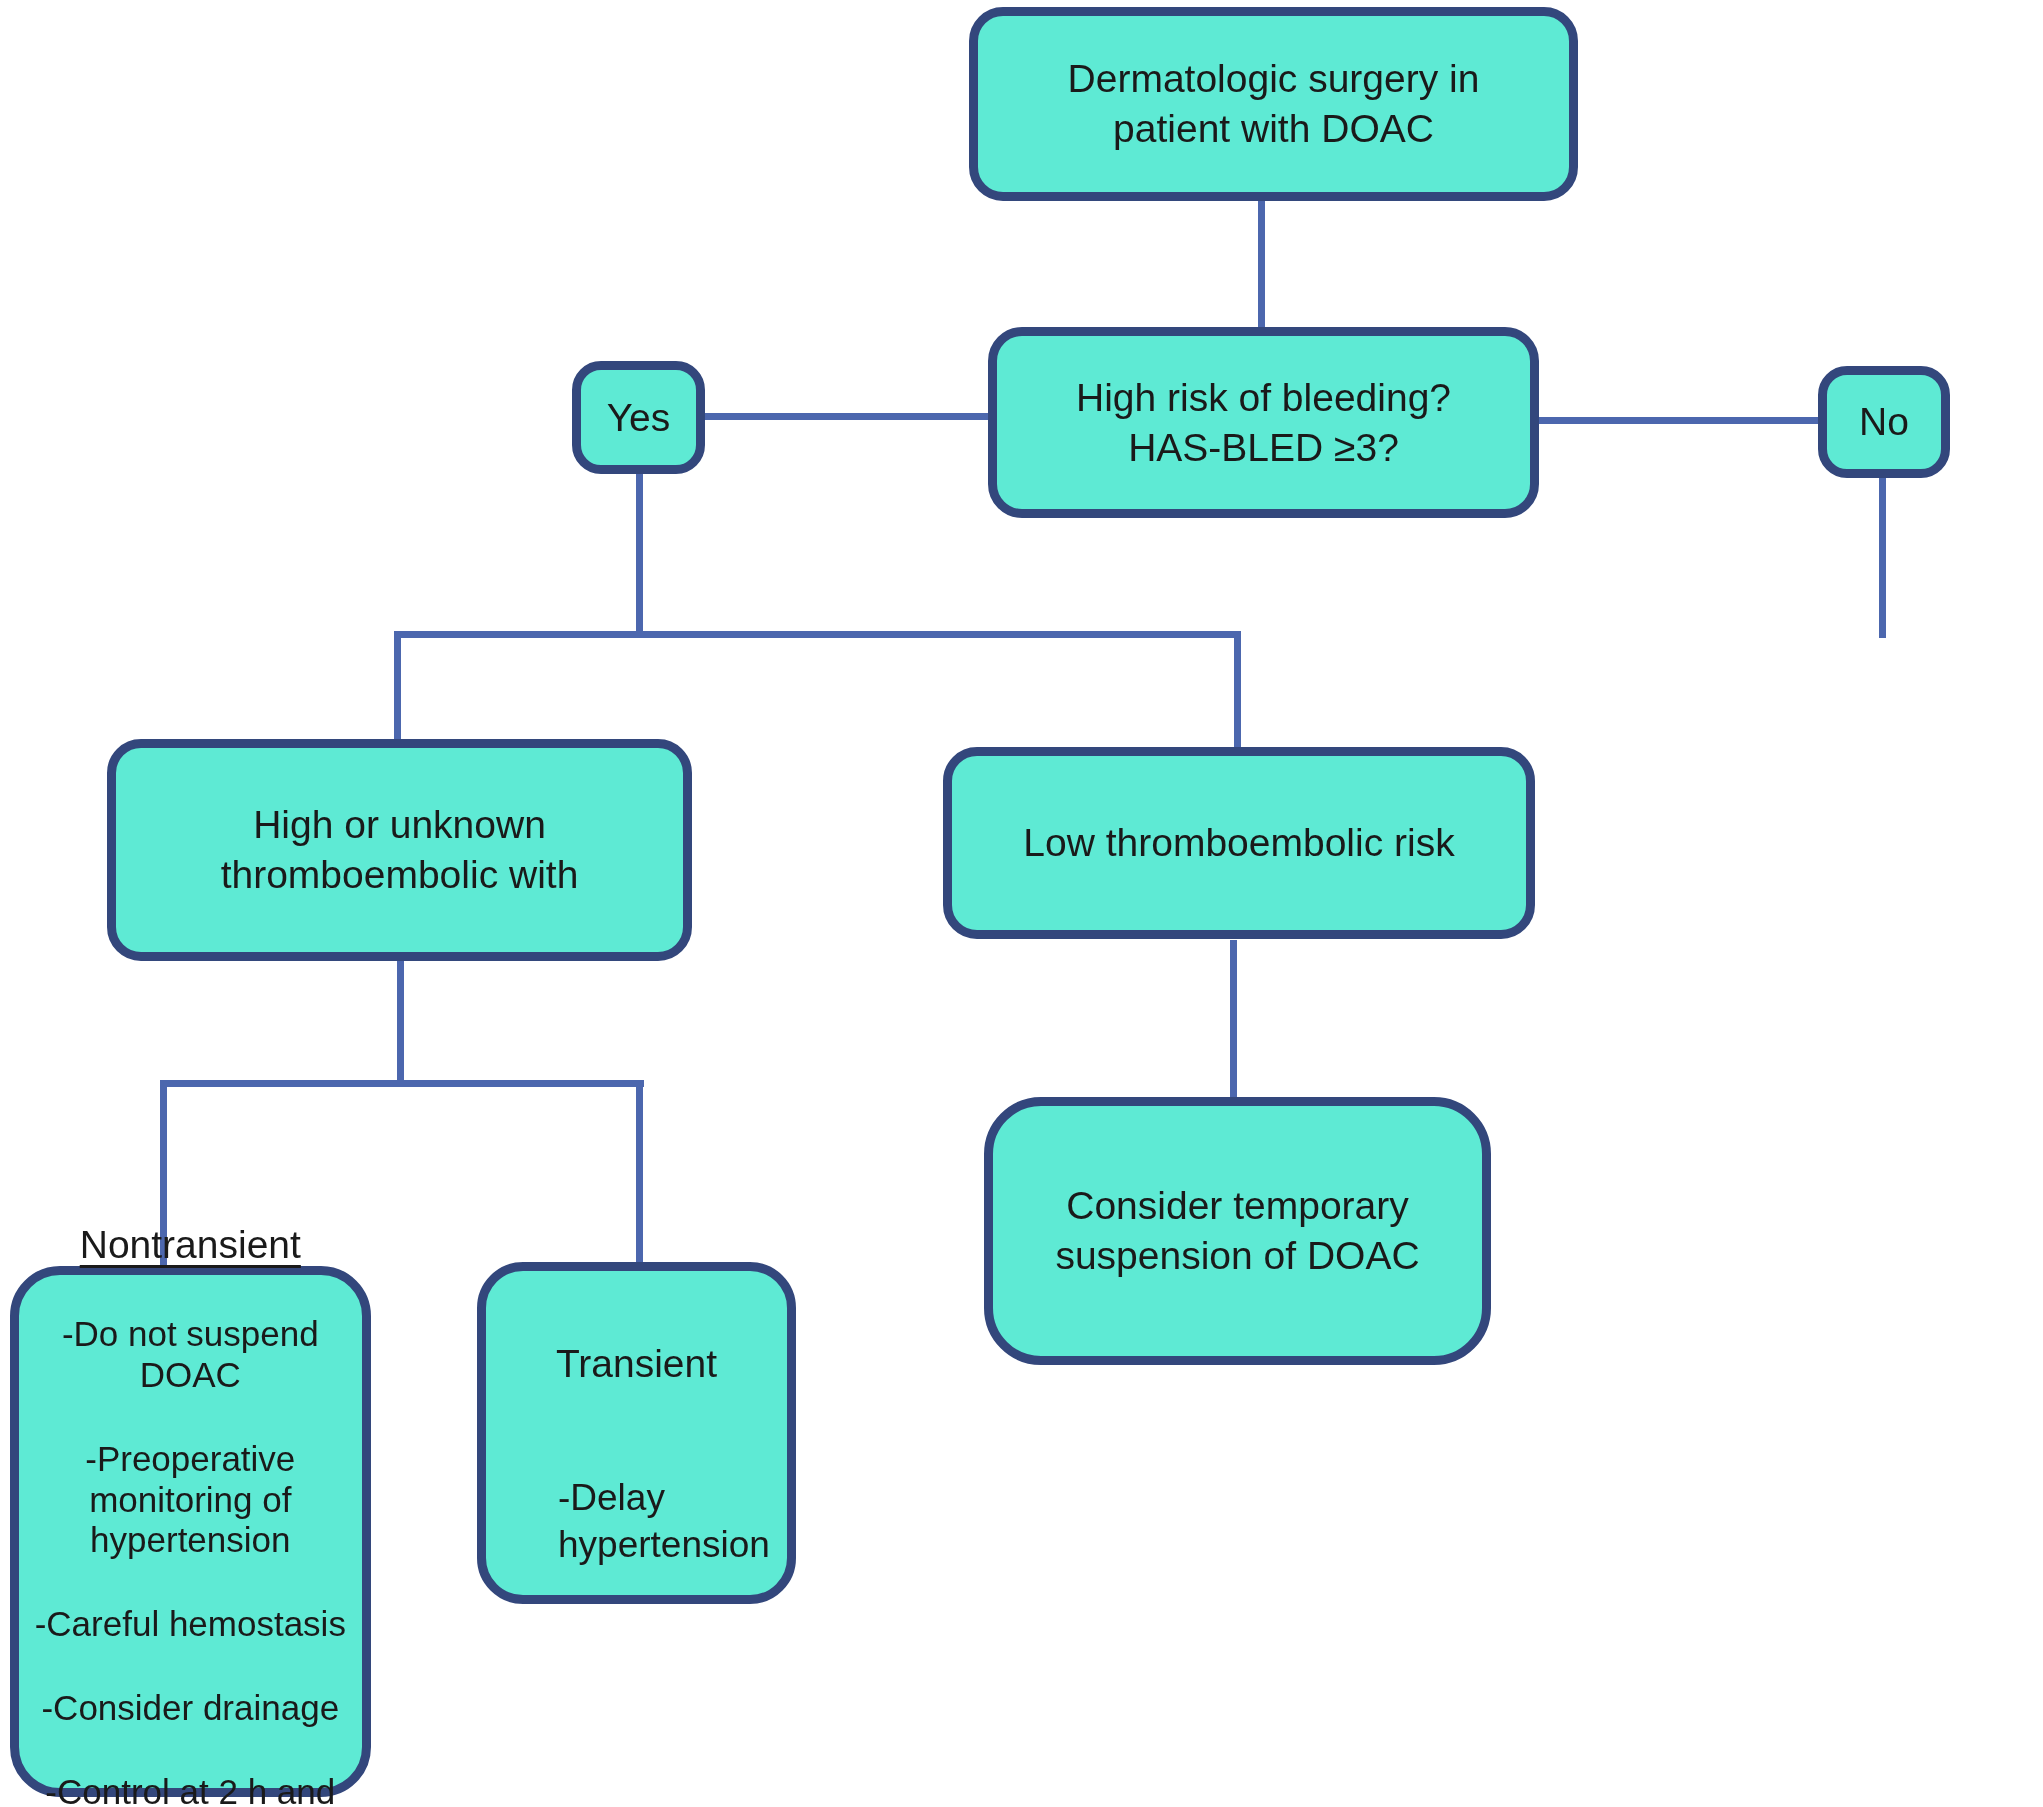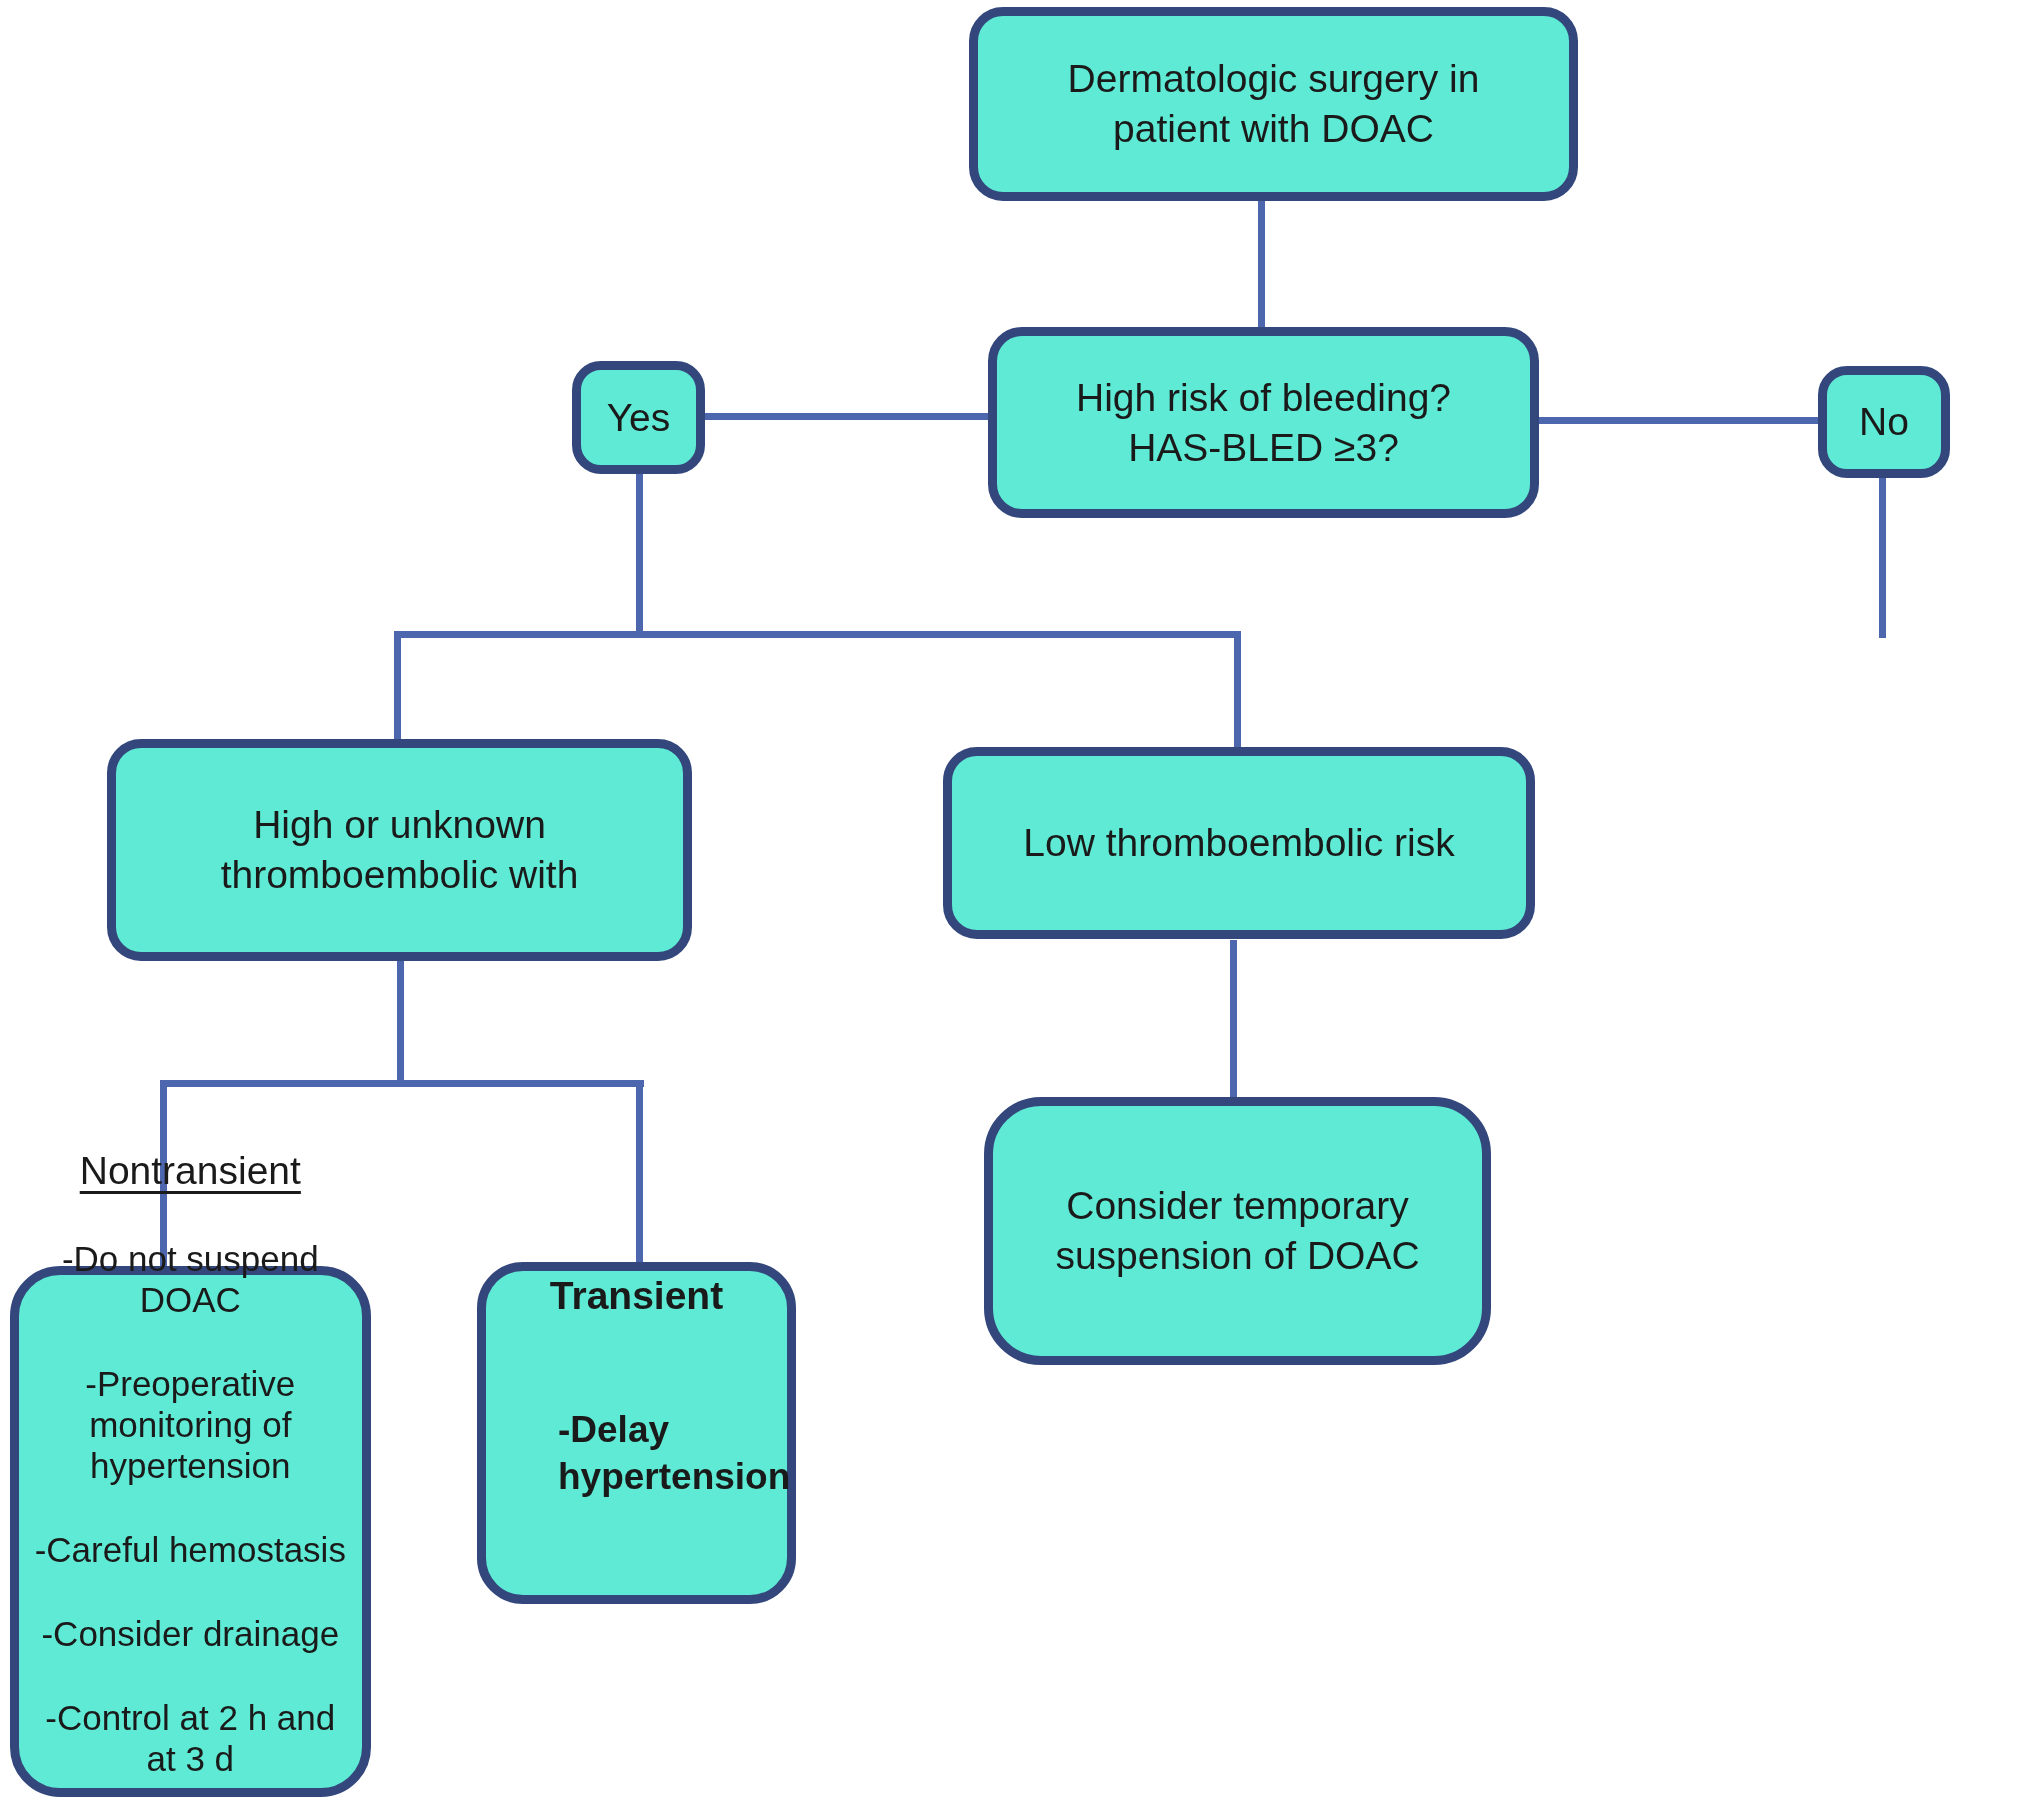--- a/index.html
+++ b/index.html
@@ -30,37 +30,37 @@
     display:flex;
     flex-direction:column;
     align-items:center;
     justify-content:center;
     text-align:center;
     line-height:1.28;
     font-size:39px;
   }
   .node .tline{width:100%;}
   .node-list{
-    justify-content:flex-end;
+    justify-content:center;
     font-size:35px;
     line-height:1.17;
     padding:21px 11.4px 8.1px 11.4px;
   }
   .node-list .heading{
     text-decoration:underline;
     text-underline-offset:6.5px;
     font-size:39px;
     margin-bottom:3.3px;
   }
   .node-list .items{width:100%;}
   .node-list .items div{width:100%;margin-top:43px;}
   .node-transient{
     justify-content:flex-start;
+    padding-top:68px;
     font-size:37px;
-    font-weight:bold;
   }
   .node-transient .heading{font-size:39px;}
   .node-transient .items{
     margin-top:85px;
     align-self:flex-start;
     margin-left:72px;
     max-width:208px;
     text-align:left;
   }
 </style>

